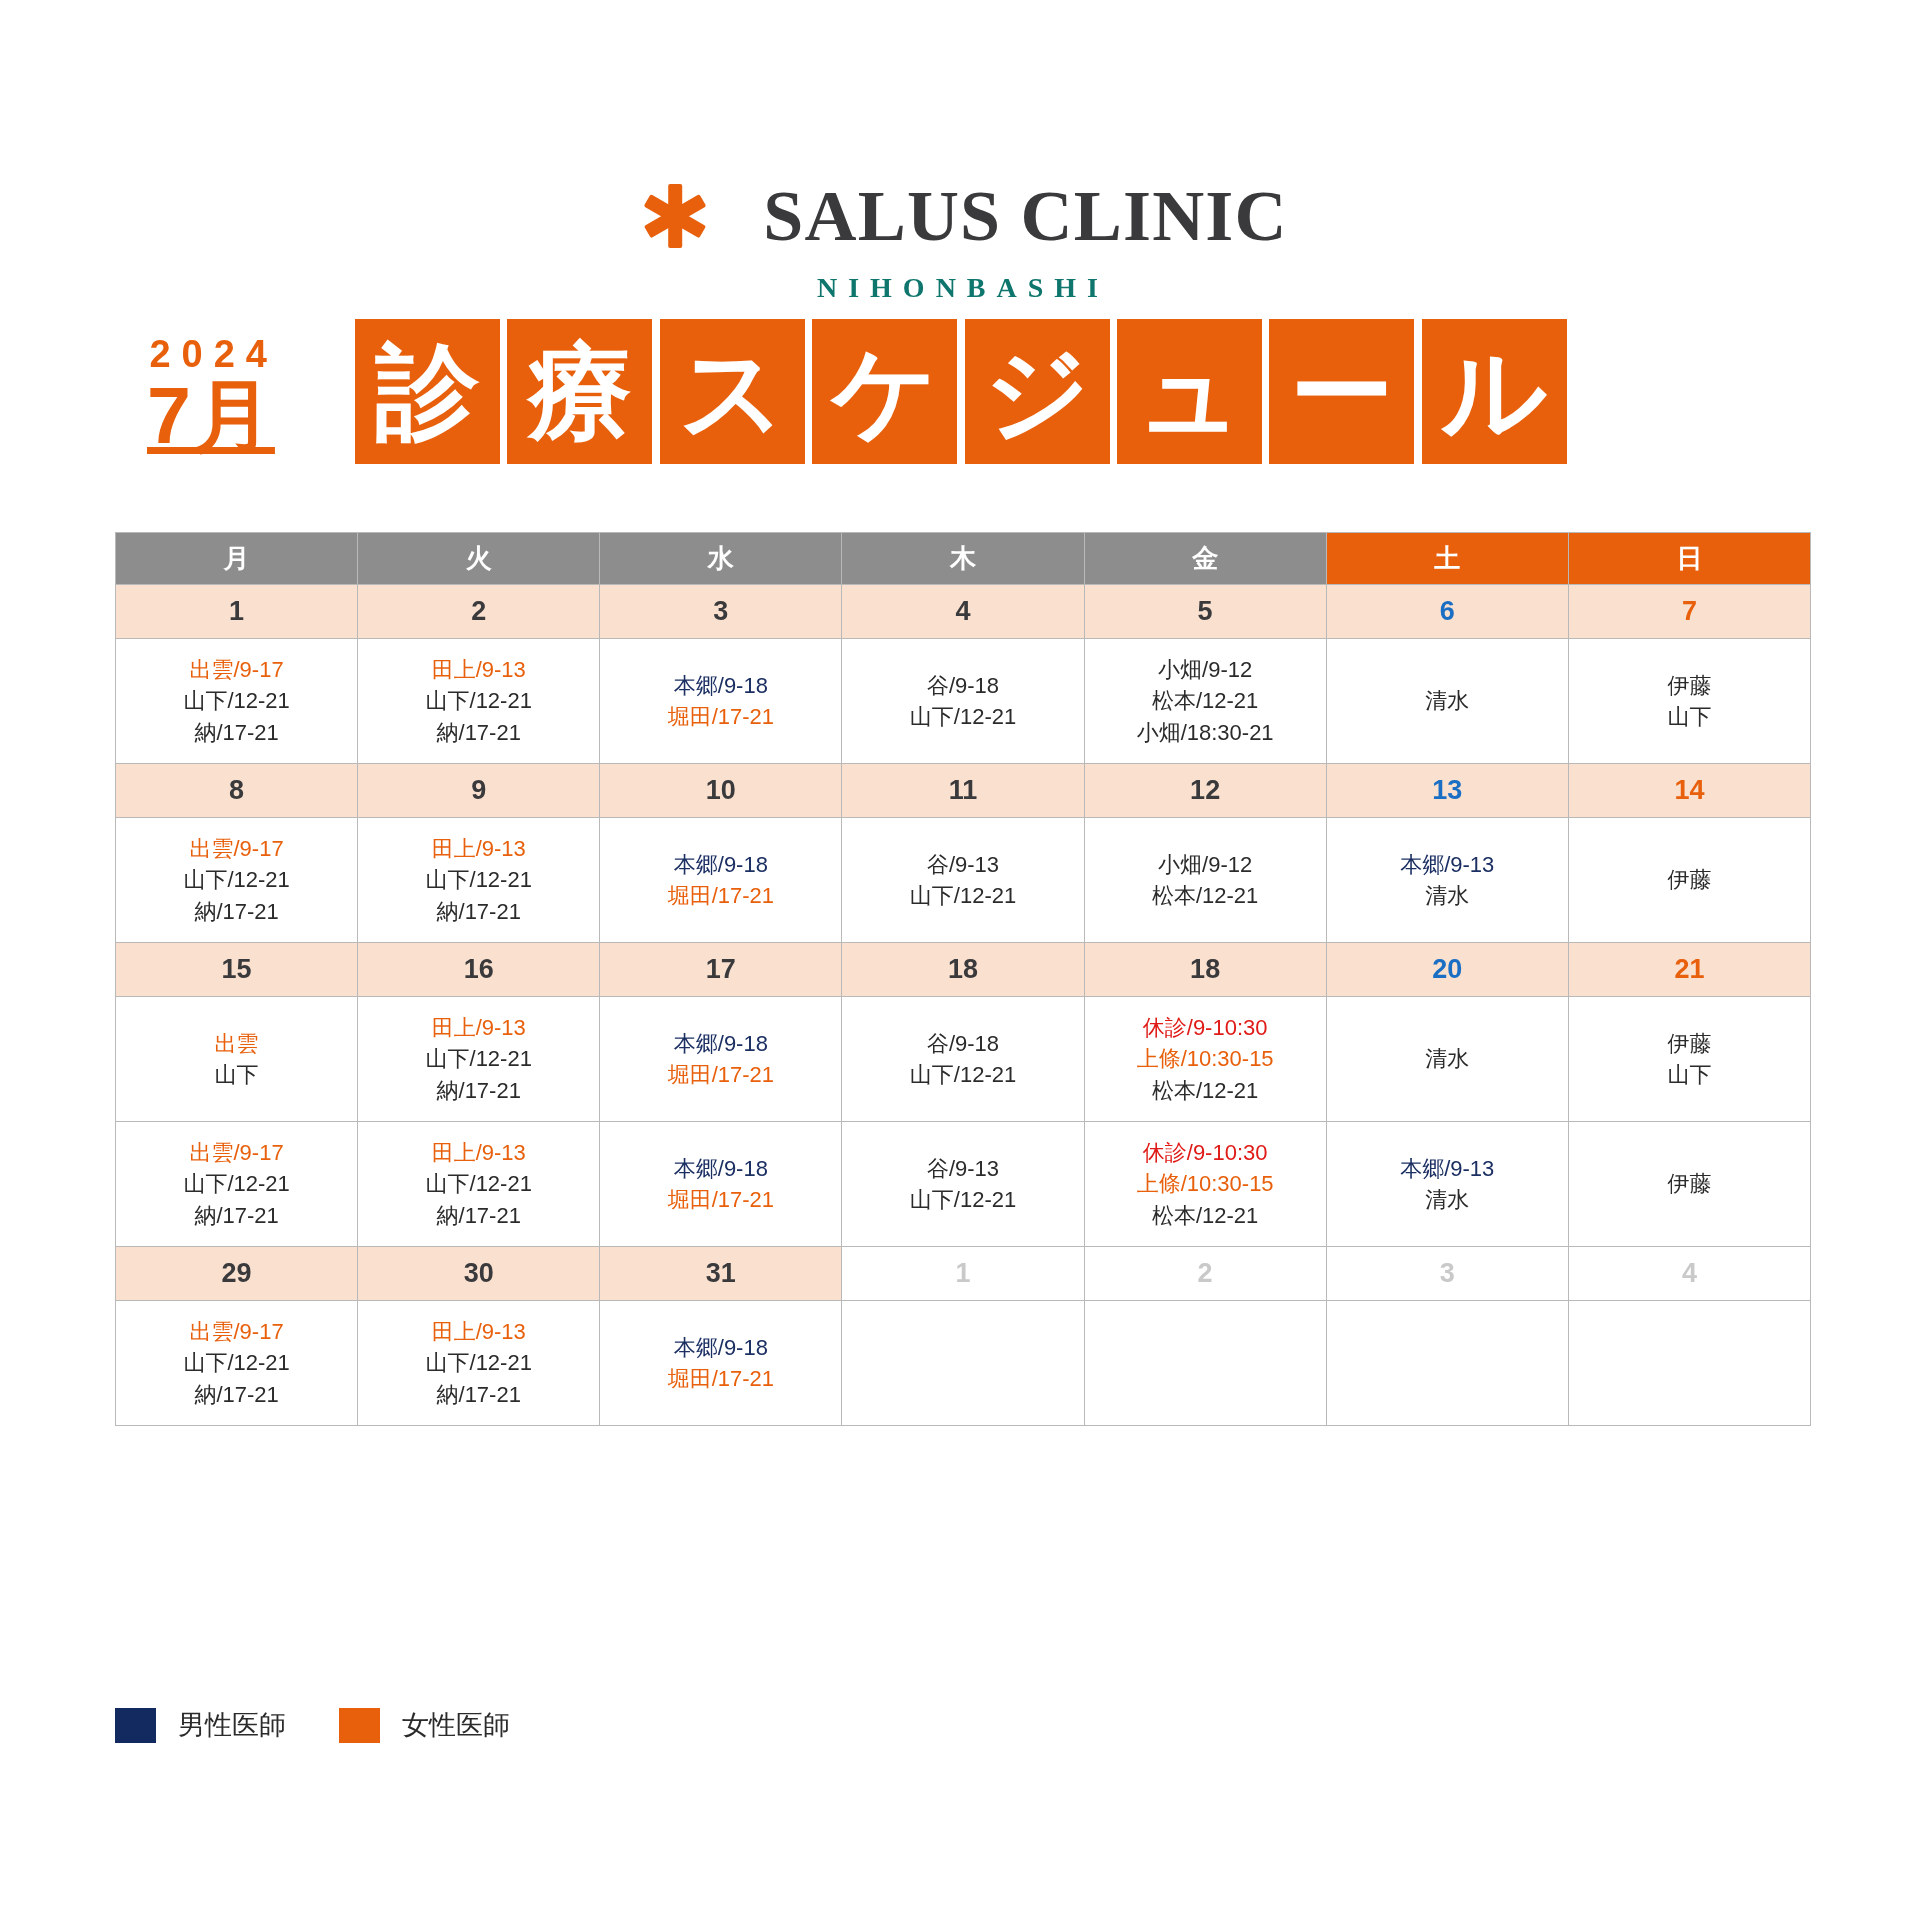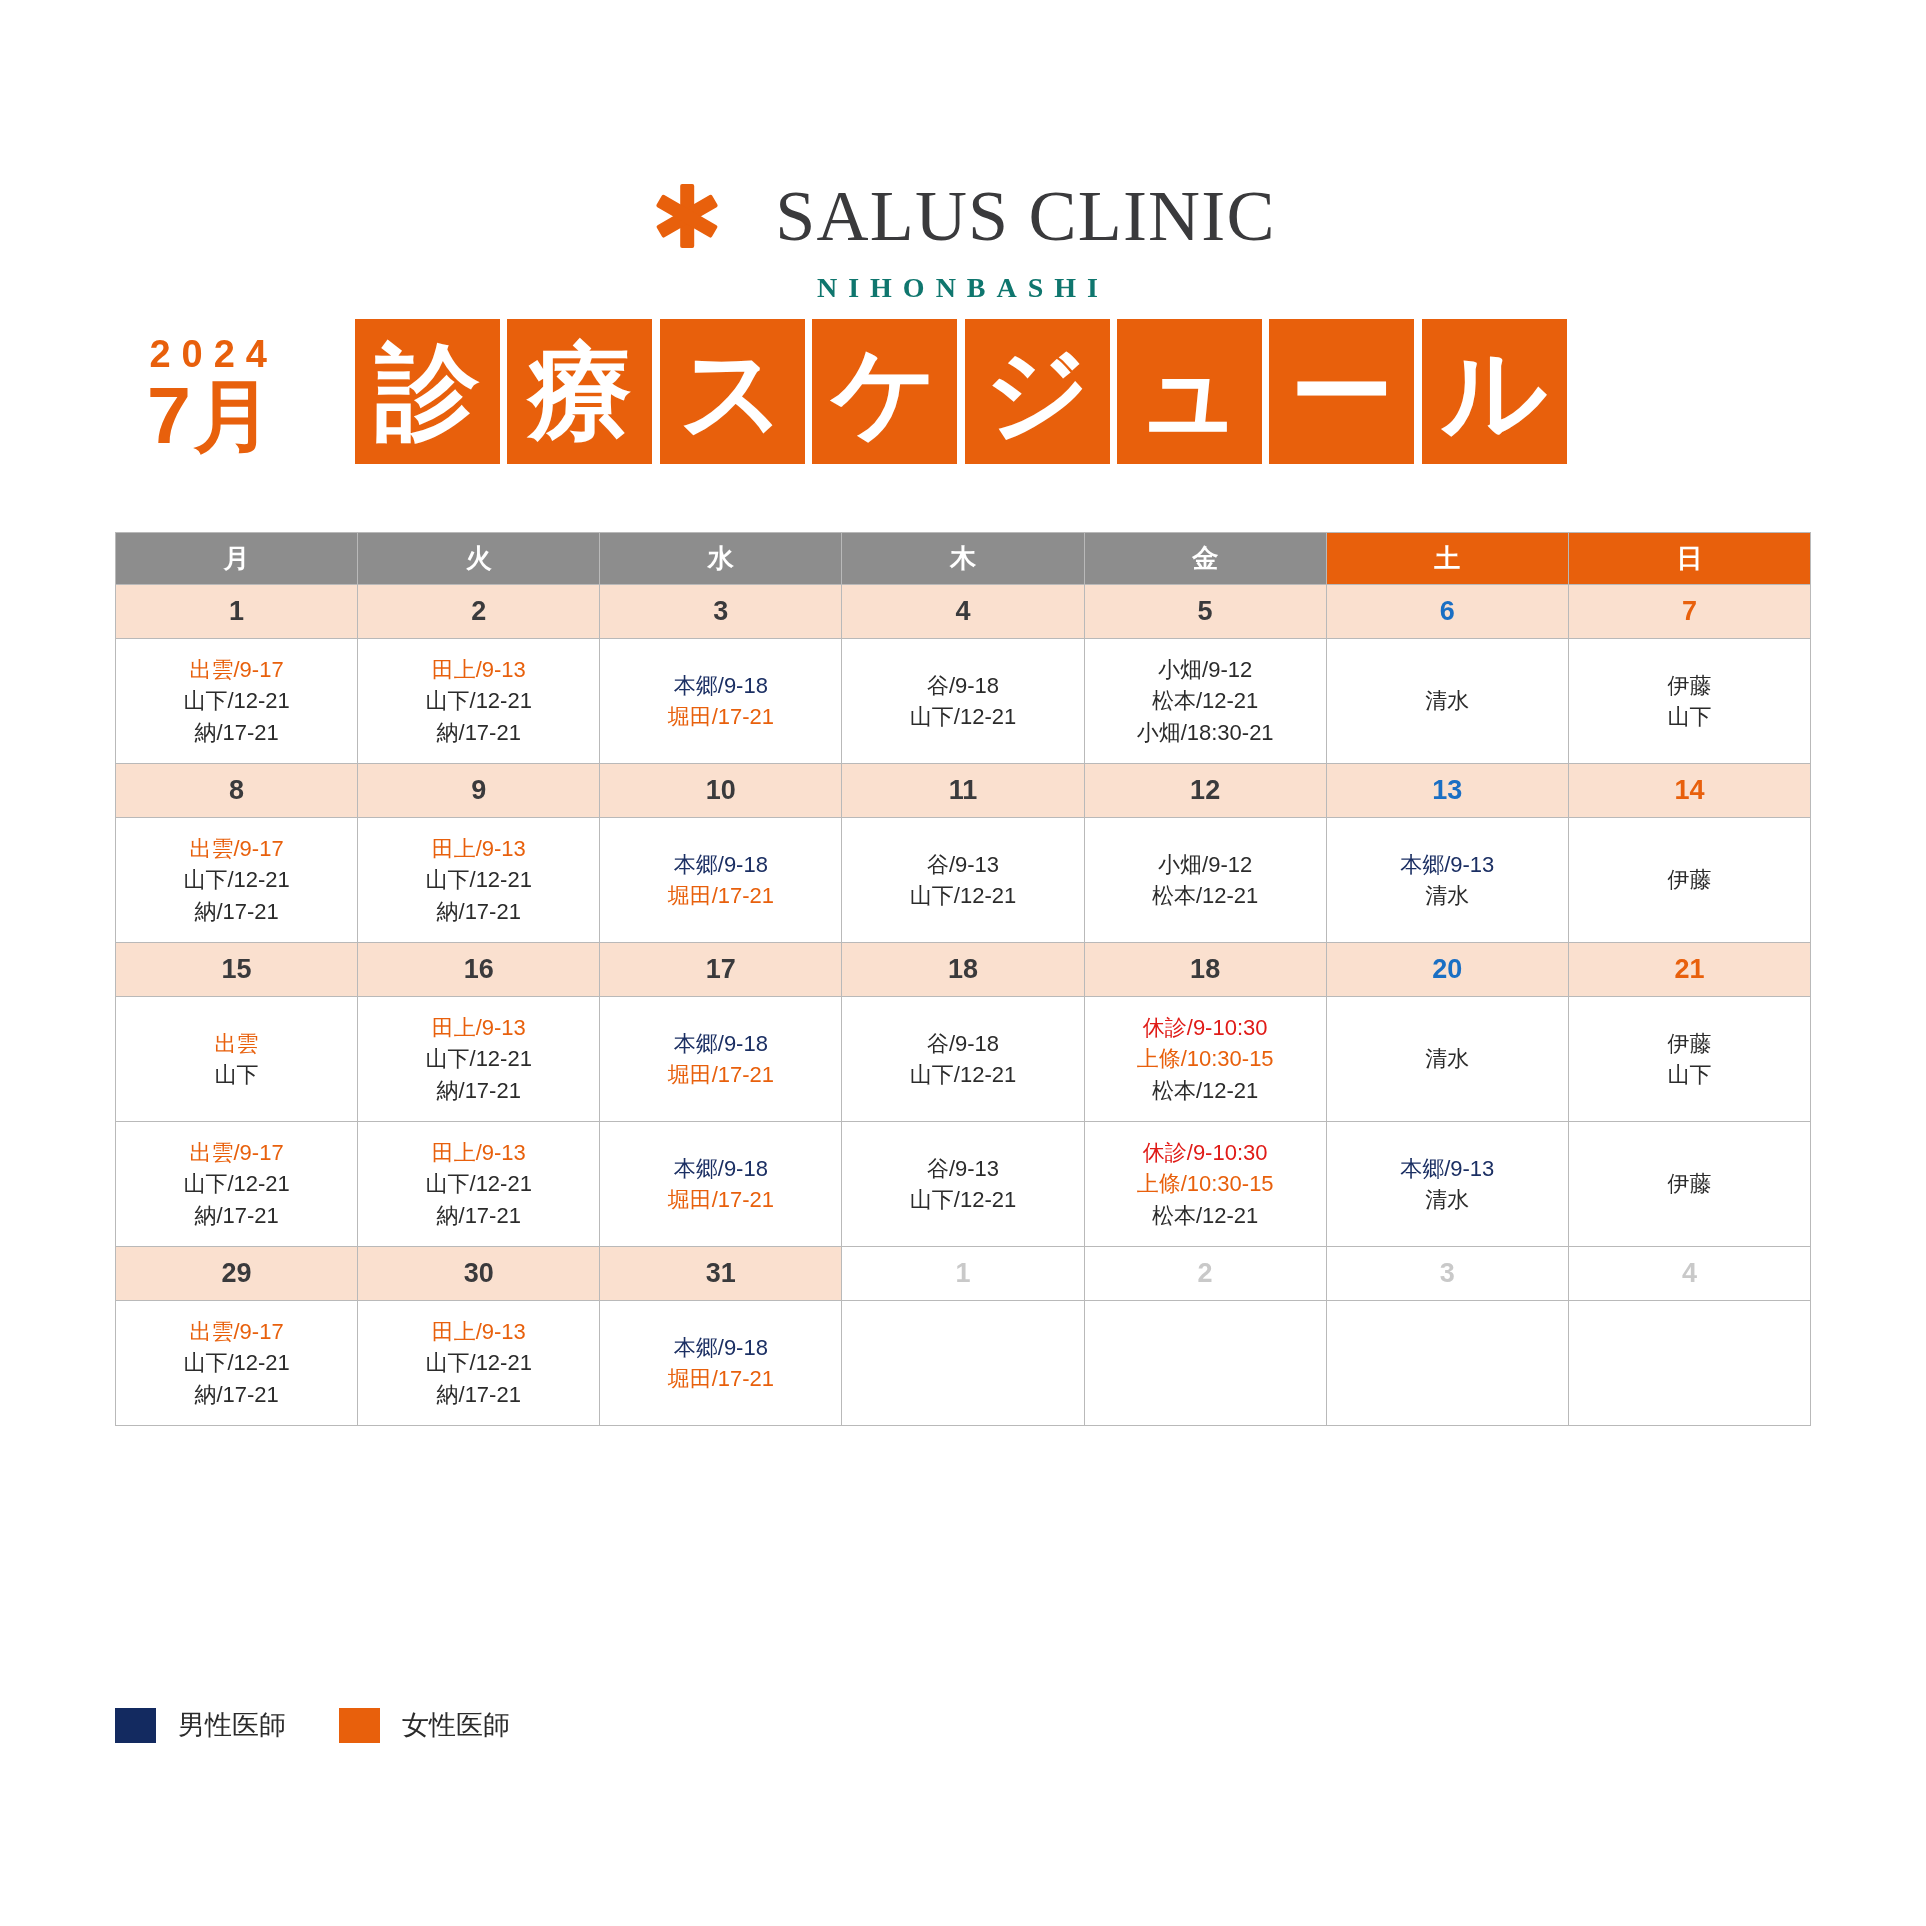--- a/index.html
+++ b/index.html
@@ -22,21 +22,21 @@
   }
   .logo-star span{
     position:absolute;left:50%;top:50%;width:13.6px;height:64px;
     background:#e8600c;border-radius:1.9px;transform-origin:50% 50%;
   }
   .logo-star span:nth-child(1){transform:translate(-50%,-50%) rotate(0deg);}
   .logo-star span:nth-child(2){transform:translate(-50%,-50%) rotate(60deg);}
   .logo-star span:nth-child(3){transform:translate(-50%,-50%) rotate(120deg);}
   .logo-text{
     font-family:"Liberation Serif","DejaVu Serif",serif;
-    font-size:72px;letter-spacing:1.2px;color:#3a3a3c;font-weight:400;
+    font-size:72px;letter-spacing:1.2px;color:#3a3a3c;font-weight:700;
     line-height:1;
     margin-left:29px;
   }
   .logo-sub{
     margin-top:18.5px;font-size:28px;letter-spacing:11px;color:#0f766e;
     font-family:"Liberation Serif","DejaVu Serif",serif;font-weight:700;
   }
 
   
   .title-band{
@@ -46,20 +46,21 @@
   .year-month{
     width:213px;flex:none;color:#e8600c;text-align:left;padding-bottom:3.7px;
   }
   .year{
     font-size:38px;letter-spacing:11px;font-weight:700;line-height:1;
     padding-left:7.4px;
   }
   .month{
     font-size:79px;font-weight:700;line-height:1.1;letter-spacing:2.5px;
     padding-left:5px;
+    text-decoration:underline;
   }
   .title-chars{display:flex;gap:7.4px;}
   .tchar{
     width:145px;height:145px;background:#e8600c;color:#fff;
     display:flex;align-items:center;justify-content:center;
     font-size:104px;font-weight:700;line-height:1;
   }
 
   
   .cal{

